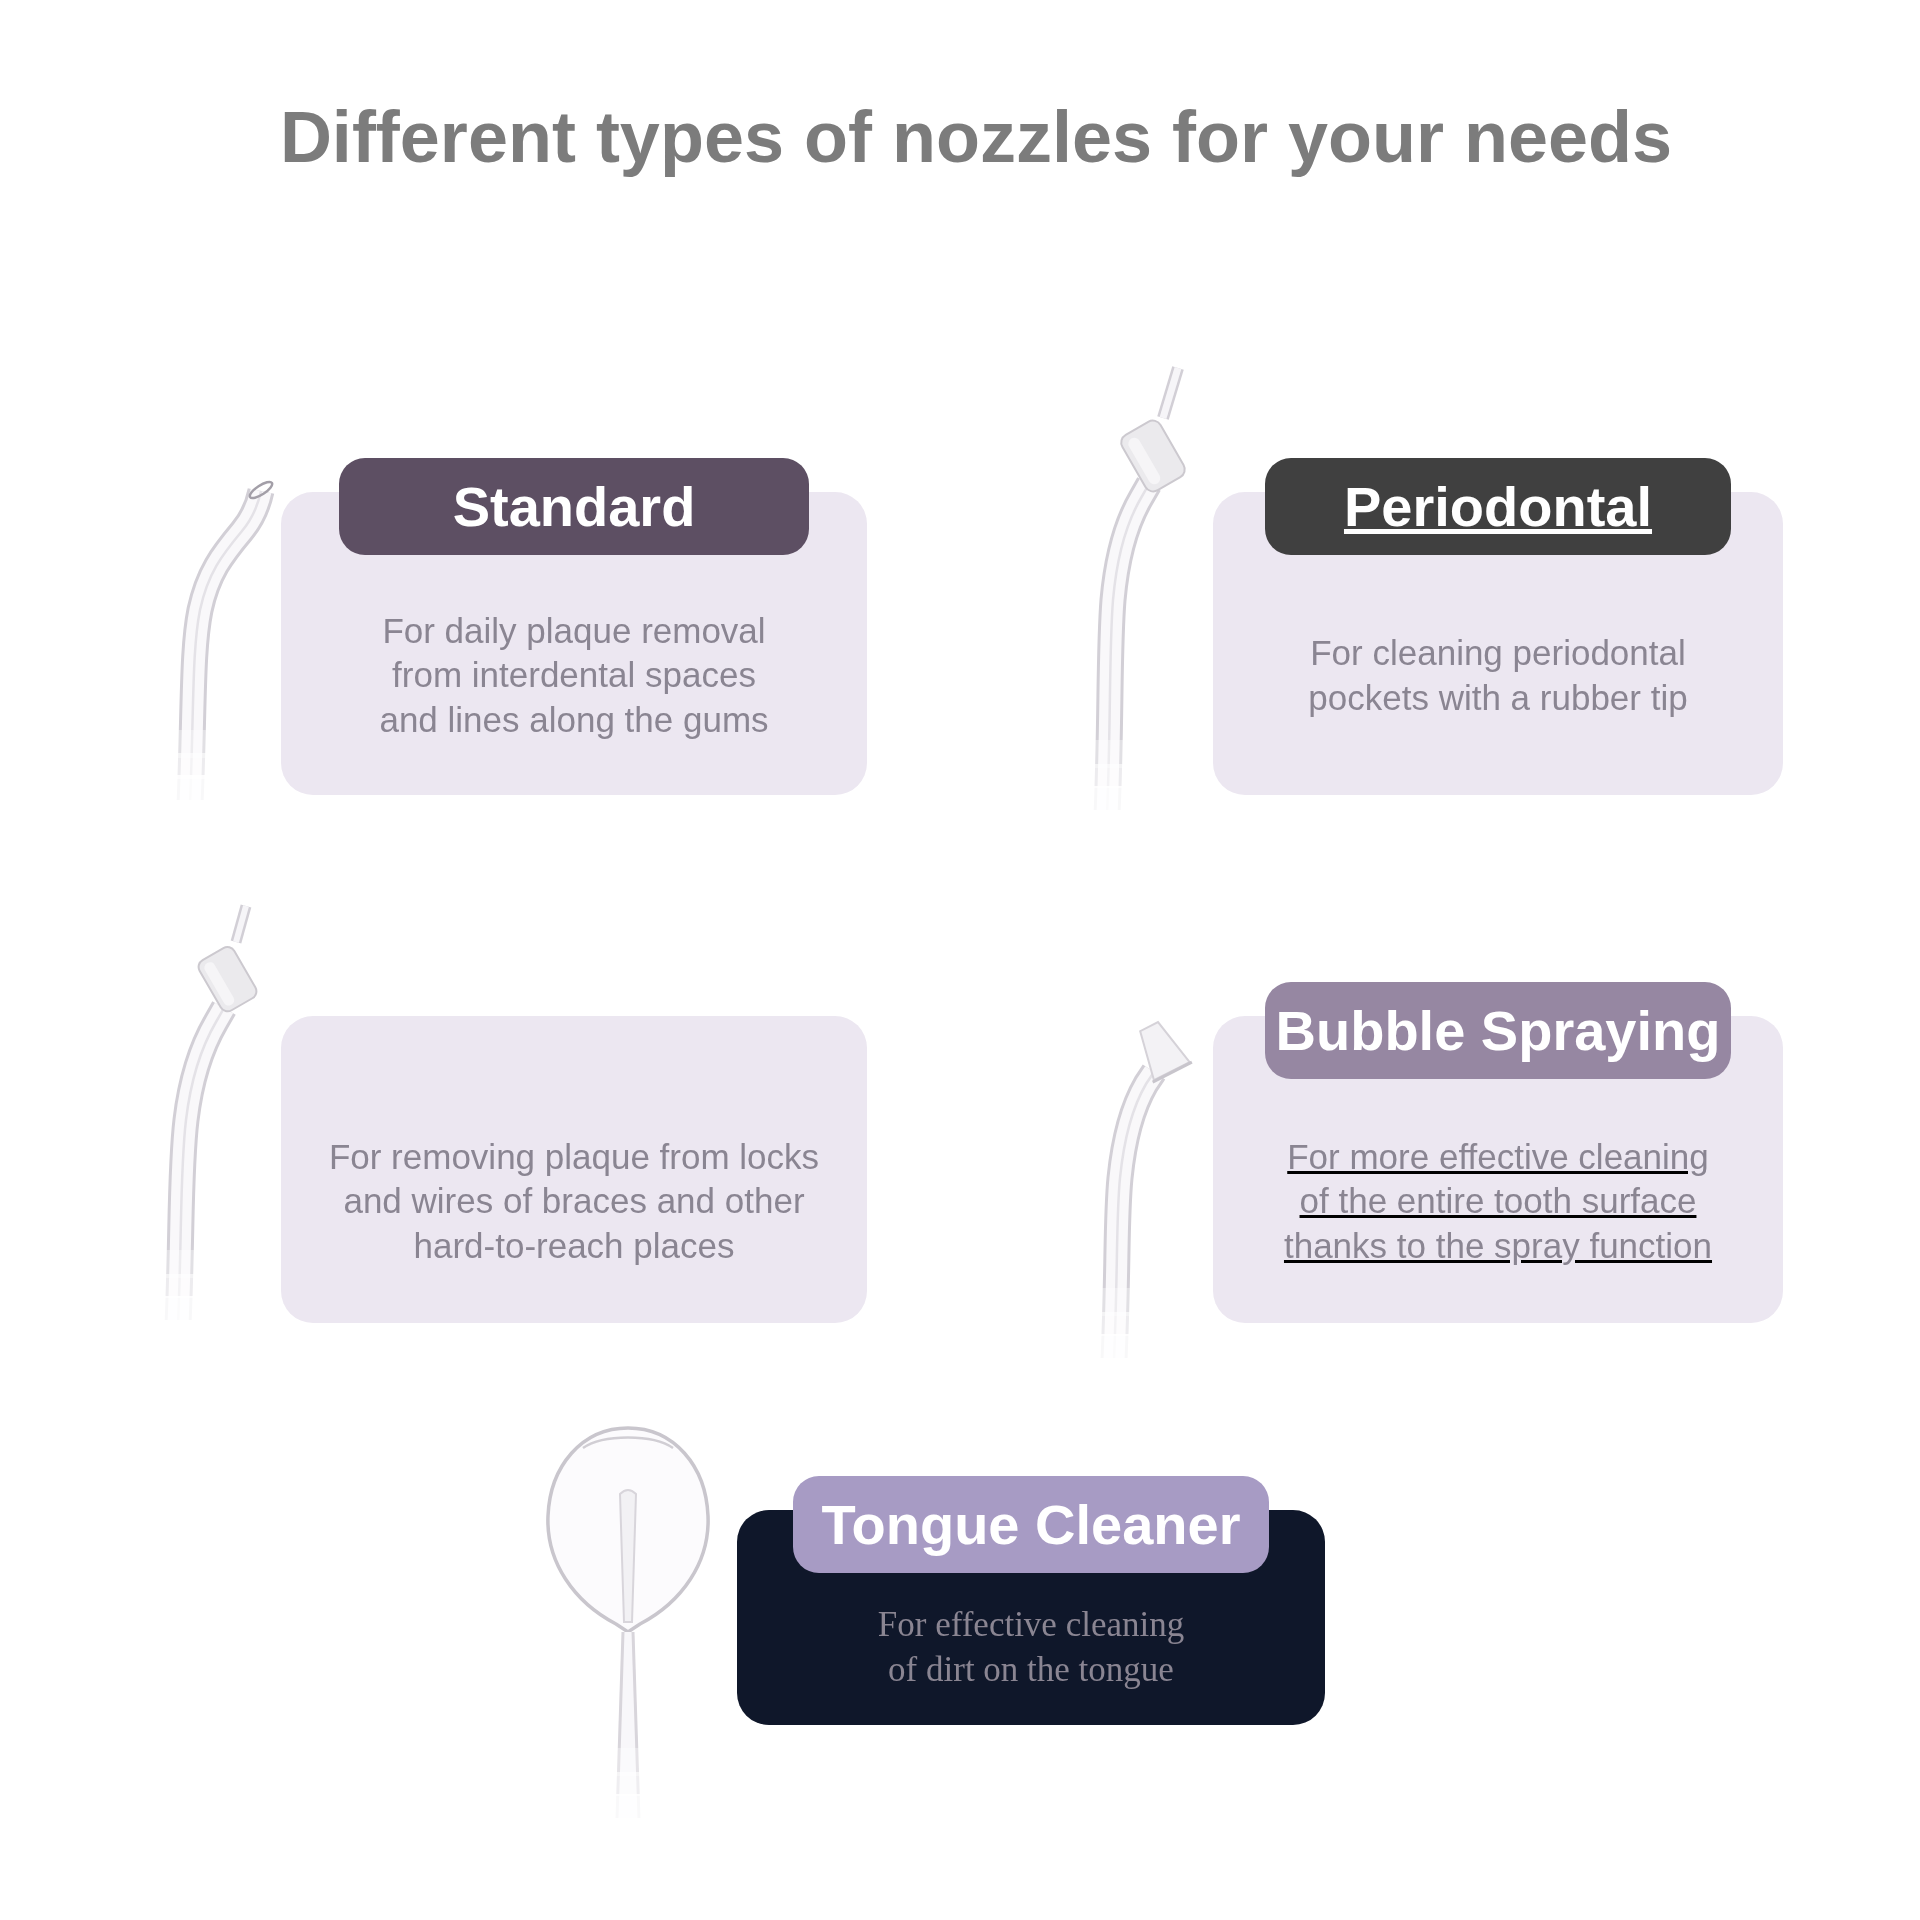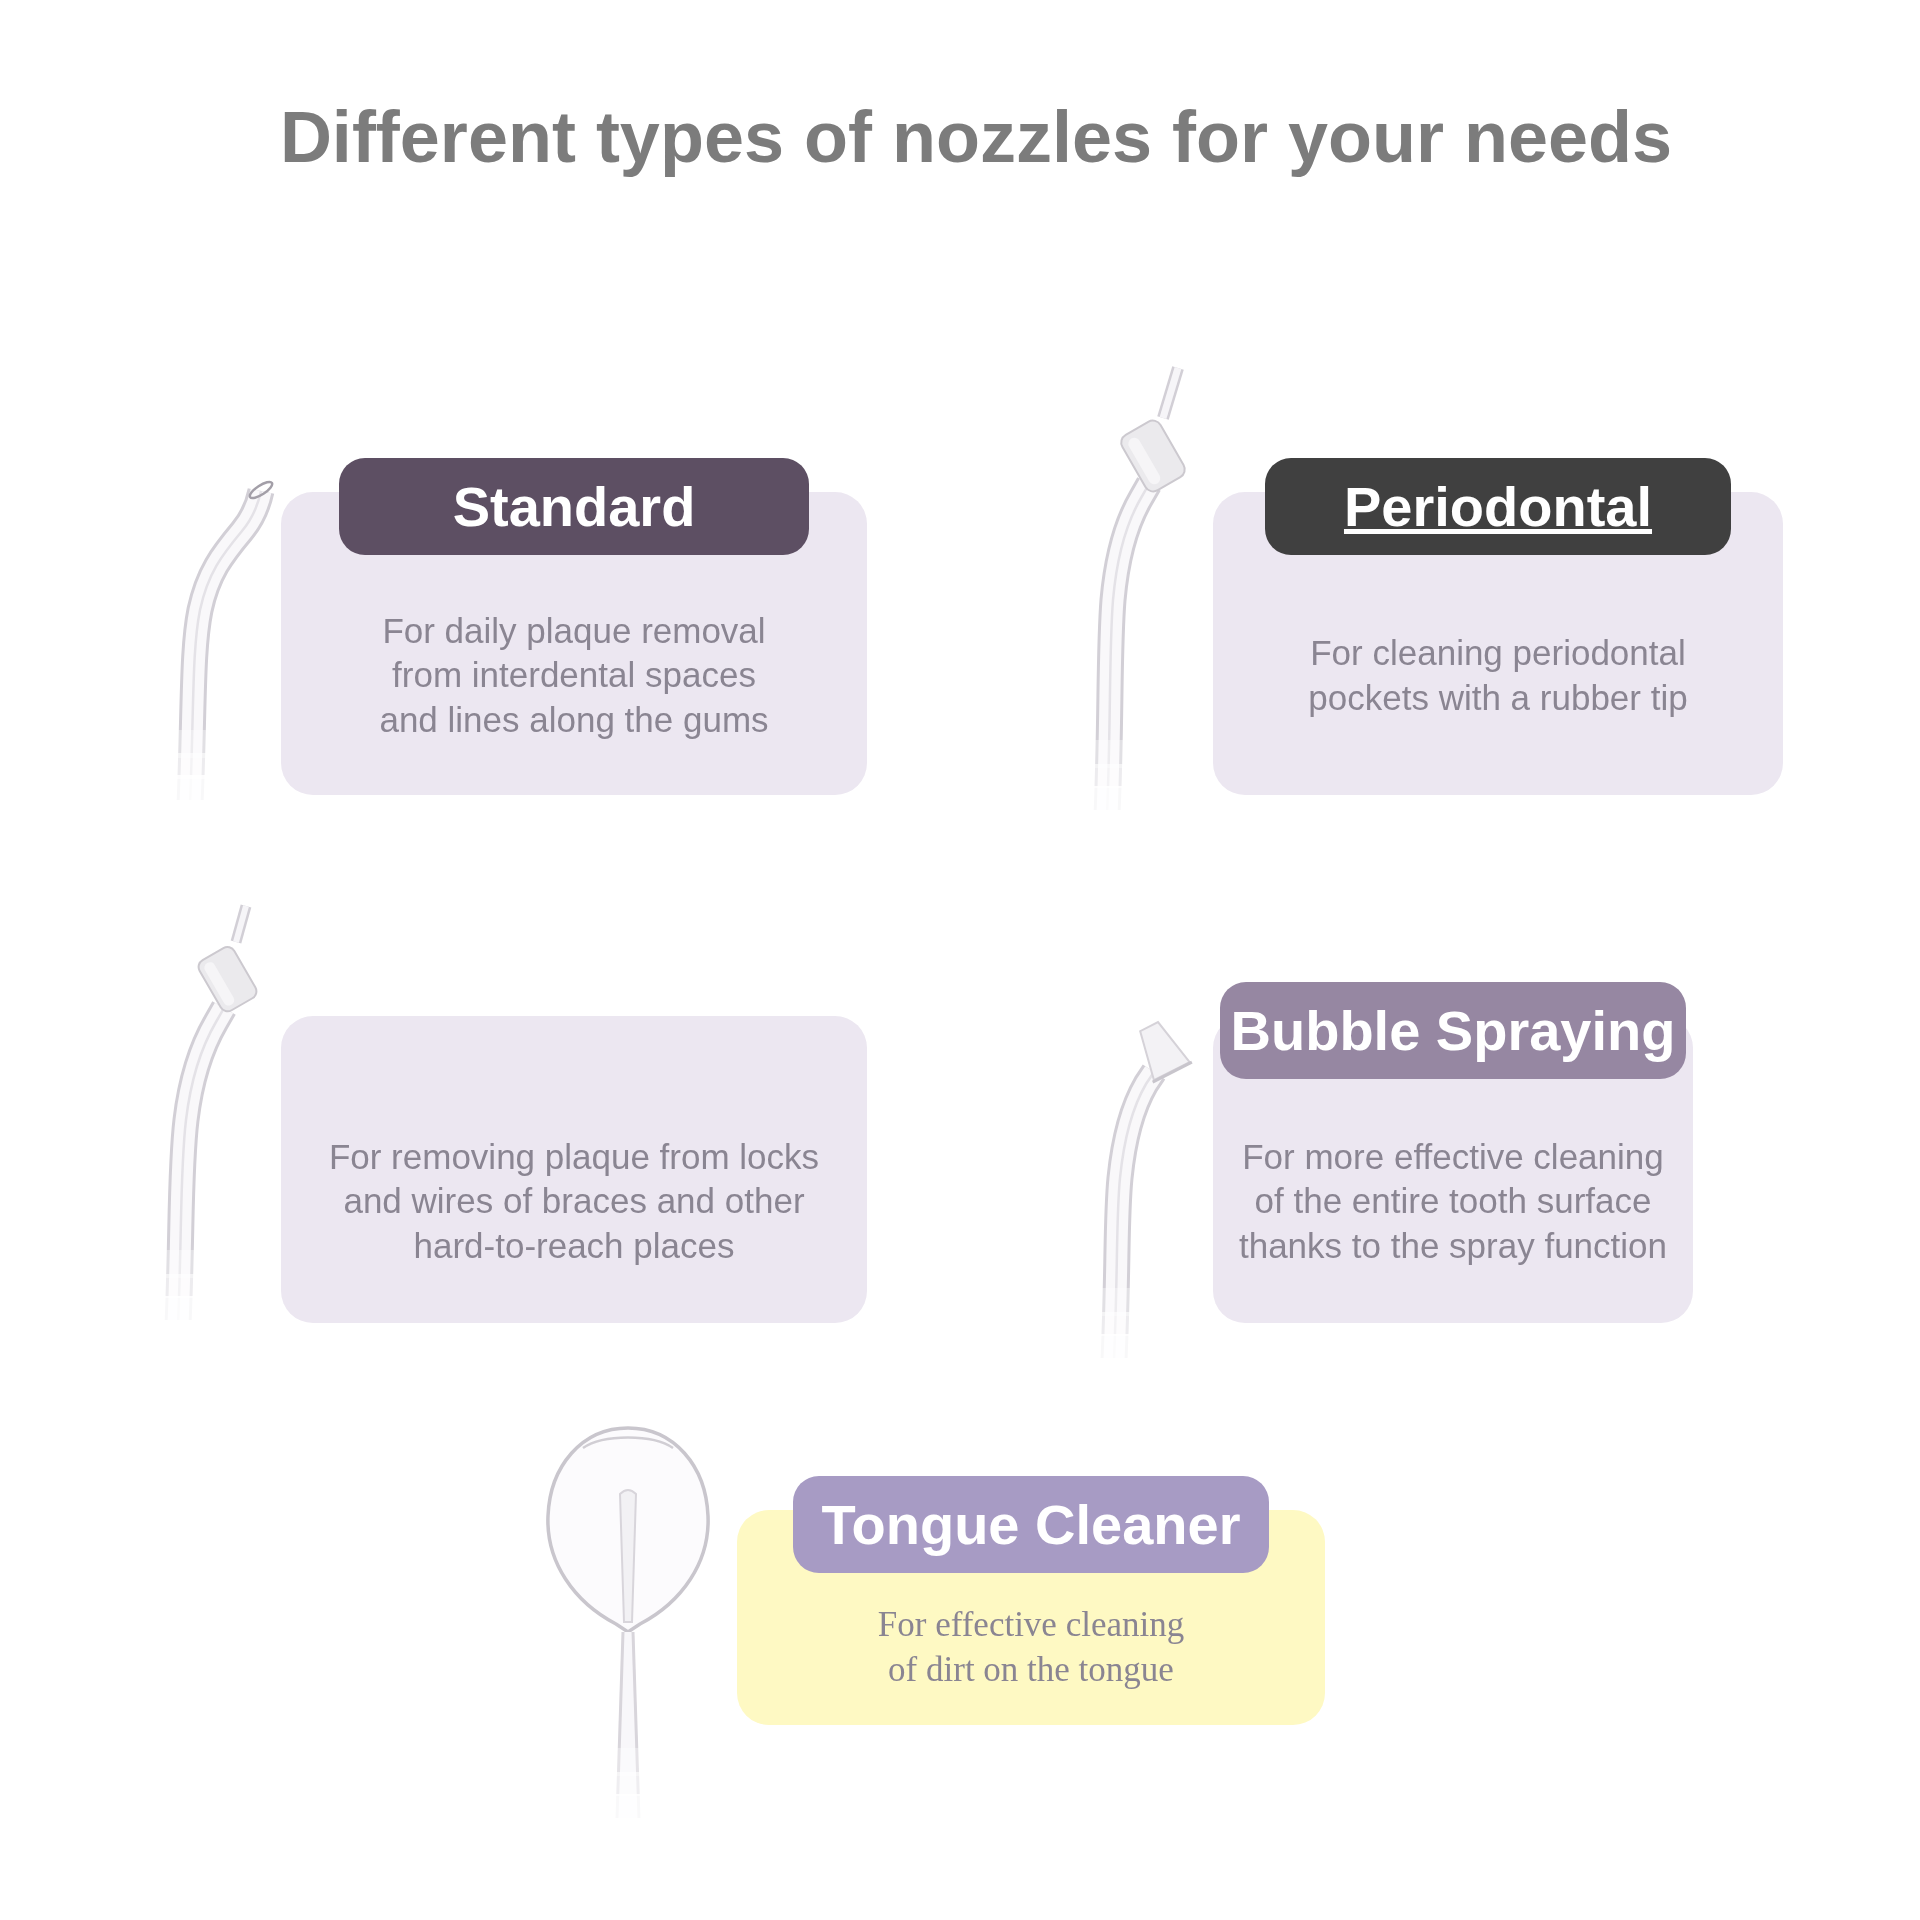--- a/index.html
+++ b/index.html
@@ -24,21 +24,21 @@
     font-size:56px; font-weight:bold; white-space:nowrap;
   }
   .desc{
     white-space:pre-line; text-align:center;
     font-size:35px; line-height:1.27; font-weight:400;
   }
   
   .c1{ left:281px; top:492px;  width:586px; height:303px; padding-top:64px; }
   .c2{ left:1213px; top:492px; width:570px; height:303px; padding-top:64px; }
   .c3{ left:281px; top:1016px; width:586px; height:307px; padding-top:64px; }
-  .c4{ left:1213px; top:1016px; width:480px; height:307px; padding-top:64px; }
+  .c4{ left:1213px; top:1016px; width:570px; height:307px; padding-top:64px;text-decoration:underline; }
   .c5{ left:737px; top:1510px;  width:588px; height:215px; padding-top:60px; }
   .b1{ width:470px; } .b2{ width:466px; } .b3{ width:470px; }
   .b4{ width:466px; } .b5{ width:476px; }
   
   .nozzle{ position:absolute; }
   .n1{ left:150px;  top:405px;  width:130px; height:395px; }
   .n2{ left:1075px; top:350px;  width:150px; height:460px; }
   .n3{ left:150px;  top:880px;  width:140px; height:440px; }
   .n4{ left:1078px; top:928px;  width:150px; height:430px; }
   .n5{ left:528px;  top:1418px; width:200px; height:400px; }
@@ -134,19 +134,19 @@
     <path d="M55 30 C75 16 125 16 145 30" fill="none" stroke="#b4b0b9" stroke-width="2.5" opacity="0.6"></path>
     <path d="M92 76 Q100 68 108 76 L104 204 L96 204 Z" fill="#f2f1f4" stroke="#d8d5db" stroke-width="2"></path>
     <path d="M95 214 L105 214 L111 400 L89 400 Z" fill="#f8f7fa"></path>
     <path d="M95 214 L89 400" fill="none" stroke="#d8d5db" stroke-width="3"></path>
     <path d="M105 214 L111 400" fill="none" stroke="#d8d5db" stroke-width="3"></path>
     <rect x="0" y="330" width="200" height="28" fill="#ffffff" opacity="0.35"></rect>
     <rect x="0" y="354" width="200" height="24" fill="#ffffff" opacity="0.6"></rect>
     <rect x="0" y="376" width="200" height="24" fill="#ffffff" opacity="0.85"></rect>
   </svg>
 
-  <div class="card c5" style="background: #fef9c3; align-items: center;">
+  <div class="card c5" style="background: #0f172a; align-items: center;">
     <div class="badge b5" style="color: rgb(255, 255, 255); background: rgb(167, 155, 196);">Tongue Cleaner</div>
     <div class="desc" style="color: rgb(138, 133, 146); font-family: Liberation Serif, serif;">For effective cleaning
 of dirt on the tongue</div>
   </div>
 
 </div>
 
 </body></html>

